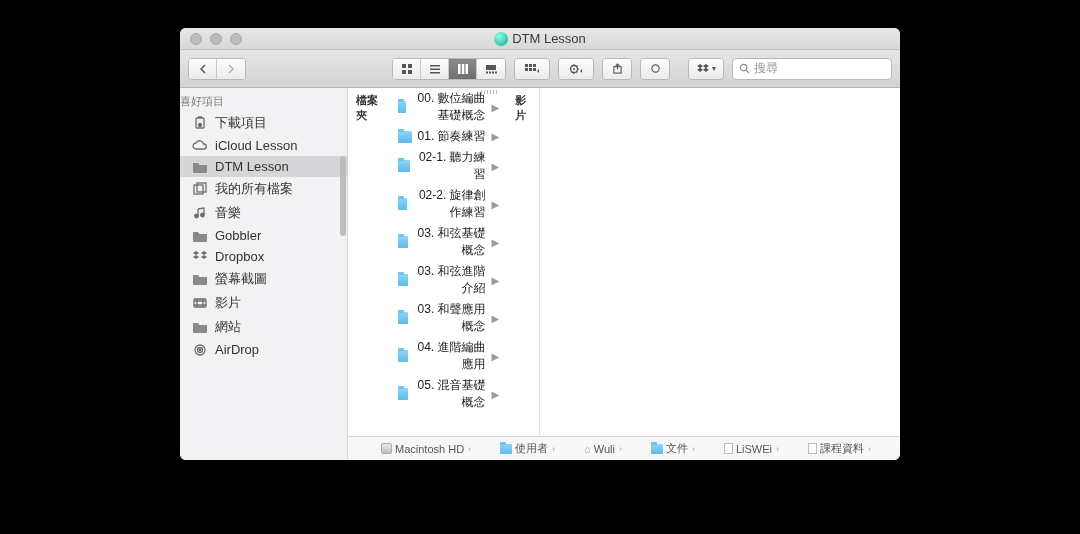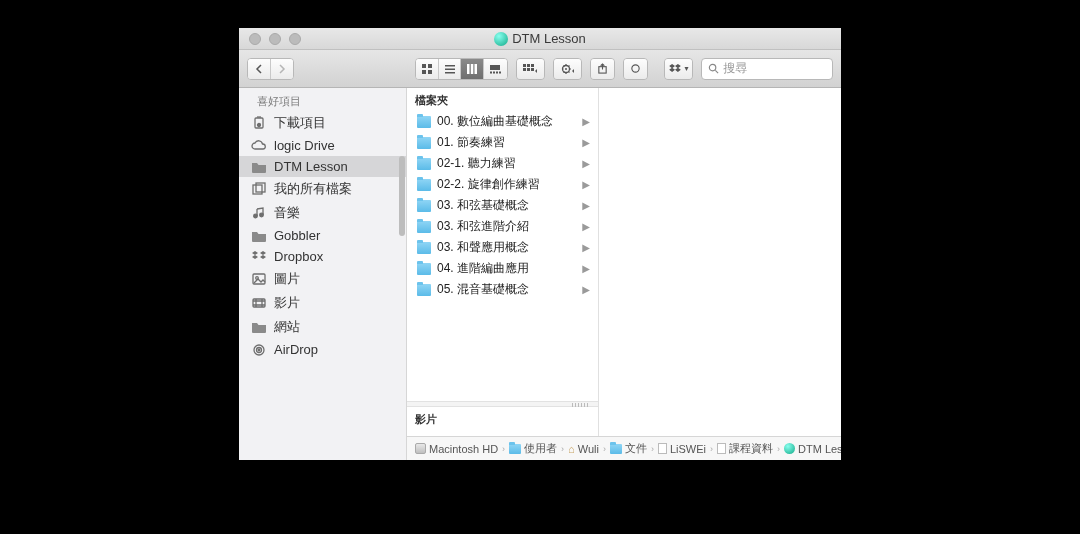--- a/index.html
+++ b/index.html
@@ -8,24 +8,24 @@
     font-family: -apple-system, "Helvetica Neue", Arial, sans-serif;
     font-size: 13px;
     width: 1080px;
     height: 534px;
     display: flex;
     align-items: flex-start;
     justify-content: center;
     padding-top: 28px;
   }
   .window {
-    width: 602px;
+    width: 720px;
     height: 432px;
     background: #fff;
-    border-radius: 0;
+    border-radius: 6px;
     box-shadow: 0 20px 60px rgba(0,0,0,0.5);
     display: flex;
     flex-direction: column;
     overflow: hidden;
   }
   
   .titlebar {
     height: 22px;
     background: linear-gradient(#e8e8e8, #d8d8d8);
     display: flex;
@@ -119,21 +119,21 @@
     width: 168px;
     background: #f2f2f4;
     border-right: 1px solid #d6d6d6;
     overflow-y: auto;
     font-size: 13px;
     position: relative;
   }
   .sidebar-header {
     font-size: 11px;
     color: #7a7a7a;
-    padding: 6px 18px 2px;
+    padding: 6px 0 2px;
     font-weight: 500;
   }
   .sidebar-item {
     display: flex;
     align-items: center;
     gap: 7px;
     padding: 3px 10px 3px 12px;
     color: #333;
     cursor: default;
   }
@@ -163,21 +163,21 @@
   }
   .col-area {
     flex: 1;
     display: flex;
     min-height: 0;
   }
   .col {
     width: 192px;
     border-right: 1px solid #e0e0e0;
     display: flex;
-    flex-direction: column;
+    flex-direction: row;
     overflow-y: auto;
     font-size: 12px;
   }
   .col.preview { flex: 1; border-right: none; }
   .col-section-header {
     font-size: 11px;
     font-weight: 600;
     color: #333;
     padding: 5px 8px 3px;
   }
@@ -250,20 +250,21 @@
     font-size: 11px;
     color: #555;
     gap: 4px;
     overflow: hidden;
   }
   .pathbar .crumb {
     display: flex;
     align-items: center;
     gap: 3px;
     white-space: nowrap;
+    margin-left: 25px;
   }
   .pathbar .sep {
     color: #aaa;
     font-size: 9px;
   }
   .hd-icn{width:11px;height:11px;background:linear-gradient(#e8e8e8,#bfbfbf);border-radius:2px;border:1px solid #aaa;}
   .home-icn{color:#c9a76a;font-size:11px;}
   .doc-icn{width:9px;height:11px;background:#fff;border:1px solid #bbb;}
   
   svg { display: block; }
@@ -411,21 +412,21 @@
               </svg>
             </span>
             <span>下載項目</span>
           </div>
           <div class="sidebar-item">
             <span class="icn">
               <svg viewBox="0 0 16 14" width="16" height="14" fill="none" stroke="#6e6e6e" stroke-width="1.3">
                 <path d="M4 10a3 3 0 010-6 4 4 0 017.5 1A2.5 2.5 0 0112 10H4z"></path>
               </svg>
             </span>
-            <span>logic Drive</span>
+            <span>iCloud Lesson</span>
           </div>
           <div class="sidebar-item selected">
             <span class="icn">
               <svg viewBox="0 0 16 14" width="16" height="14">
                 <path d="M1 3h5l1.5 2H15v7a1 1 0 01-1 1H2a1 1 0 01-1-1V3z" fill="#8a8a8a"></path>
               </svg>
             </span>
             <span>DTM Lesson</span>
           </div>
           <div class="sidebar-item">
@@ -459,27 +460,25 @@
           <div class="sidebar-item">
             <span class="icn">
               <svg viewBox="0 0 16 14" width="16" height="14" fill="#6e6e6e">
                 <path d="M4 1L1 3l3 2 3-2-3-2zm8 0L9 3l3 2 3-2-3-2zM1 7l3 2 3-2-3-2-3 2zm11-2L9 7l3 2 3-2-3-2z"></path>
               </svg>
             </span>
             <span>Dropbox</span>
           </div>
           <div class="sidebar-item">
             <span class="icn">
-              <svg viewBox="0 0 16 14" width="16" height="14" fill="none" stroke="#6e6e6e" stroke-width="1.3">
-                <rect x="2" y="2" width="12" height="10" rx="1"></rect>
-                <circle cx="6" cy="6" r="1.3"></circle>
-                <path d="M3 11l4-4 3 3 2-2 2 2"></path>
-              </svg>
-            </span>
-            <span>圖片</span>
+              <svg viewBox="0 0 16 14" width="16" height="14">
+                <path d="M1 3h5l1.5 2H15v7a1 1 0 01-1 1H2a1 1 0 01-1-1V3z" fill="#8a8a8a"></path>
+              </svg>
+            </span>
+            <span>螢幕截圖</span>
           </div>
           <div class="sidebar-item">
             <span class="icn">
               <svg viewBox="0 0 16 14" width="16" height="14" fill="none" stroke="#6e6e6e" stroke-width="1.3">
                 <rect x="2" y="3" width="12" height="8" rx="1"></rect>
                 <path d="M2 5h12M2 9h12M5 3v8M11 3v8"></path>
               </svg>
             </span>
             <span>影片</span>
           </div>

